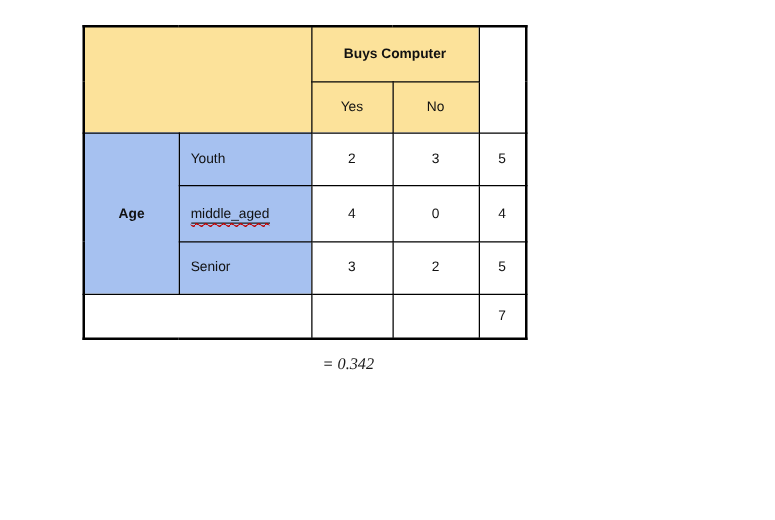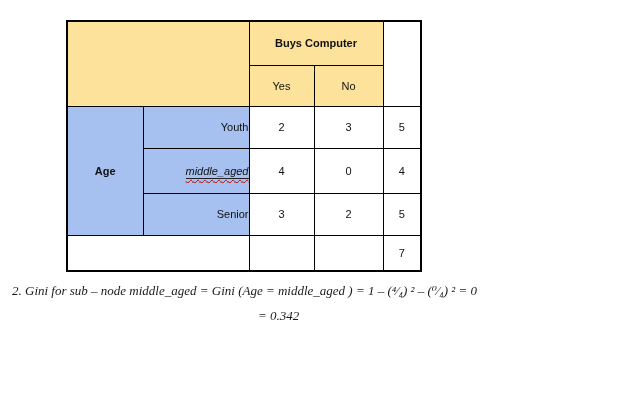--- a/index.html
+++ b/index.html
@@ -35,22 +35,22 @@
   #freq-table td {
     border: 1px solid var(--border_color);
     padding: 0;
     vertical-align: middle;
     background: #fff;
   }
   .yellow { background: var(--header_fill) !important; }
   .blue   { background: var(--side_fill) !important; }
   .bold   { font-weight: bold; }
   .center { text-align: center; }
-  .label-cell { text-align: right; padding-left: 9px !important; }
-  .underlined { border-bottom: 1.5px solid #222; padding-bottom: 1px; font-style: italic; }
+  .label-cell { text-align: left; padding-left: 9px !important; }
+  .underlined { border-bottom: 1.5px solid #222; padding-bottom: 1px; }
   .squiggle {
     text-decoration-line: underline;
     text-decoration-style: wavy;
     text-decoration-color: var(--squiggle_color);
     text-decoration-thickness: 1px;
     text-underline-offset: 4px;
   }
 
   
   #formulas {
@@ -113,17 +113,16 @@
     <tr style="height:36px">
       <td colspan="2"></td>
       <td></td>
       <td></td>
       <td class="center">7</td>
     </tr>
   </tbody>
     </table>
 
   <div id="formulas">
-    <div class="formula-line">2. Gini for sub – node middle_aged = Gini (Age = middle_aged ) = 1 – (⁴⁄₄) ² – (⁰⁄₄) ² = 0</div>
     <div class="formula-line indented">= 0.342</div>
   </div>
 
 </div>
 
 </body></html>

